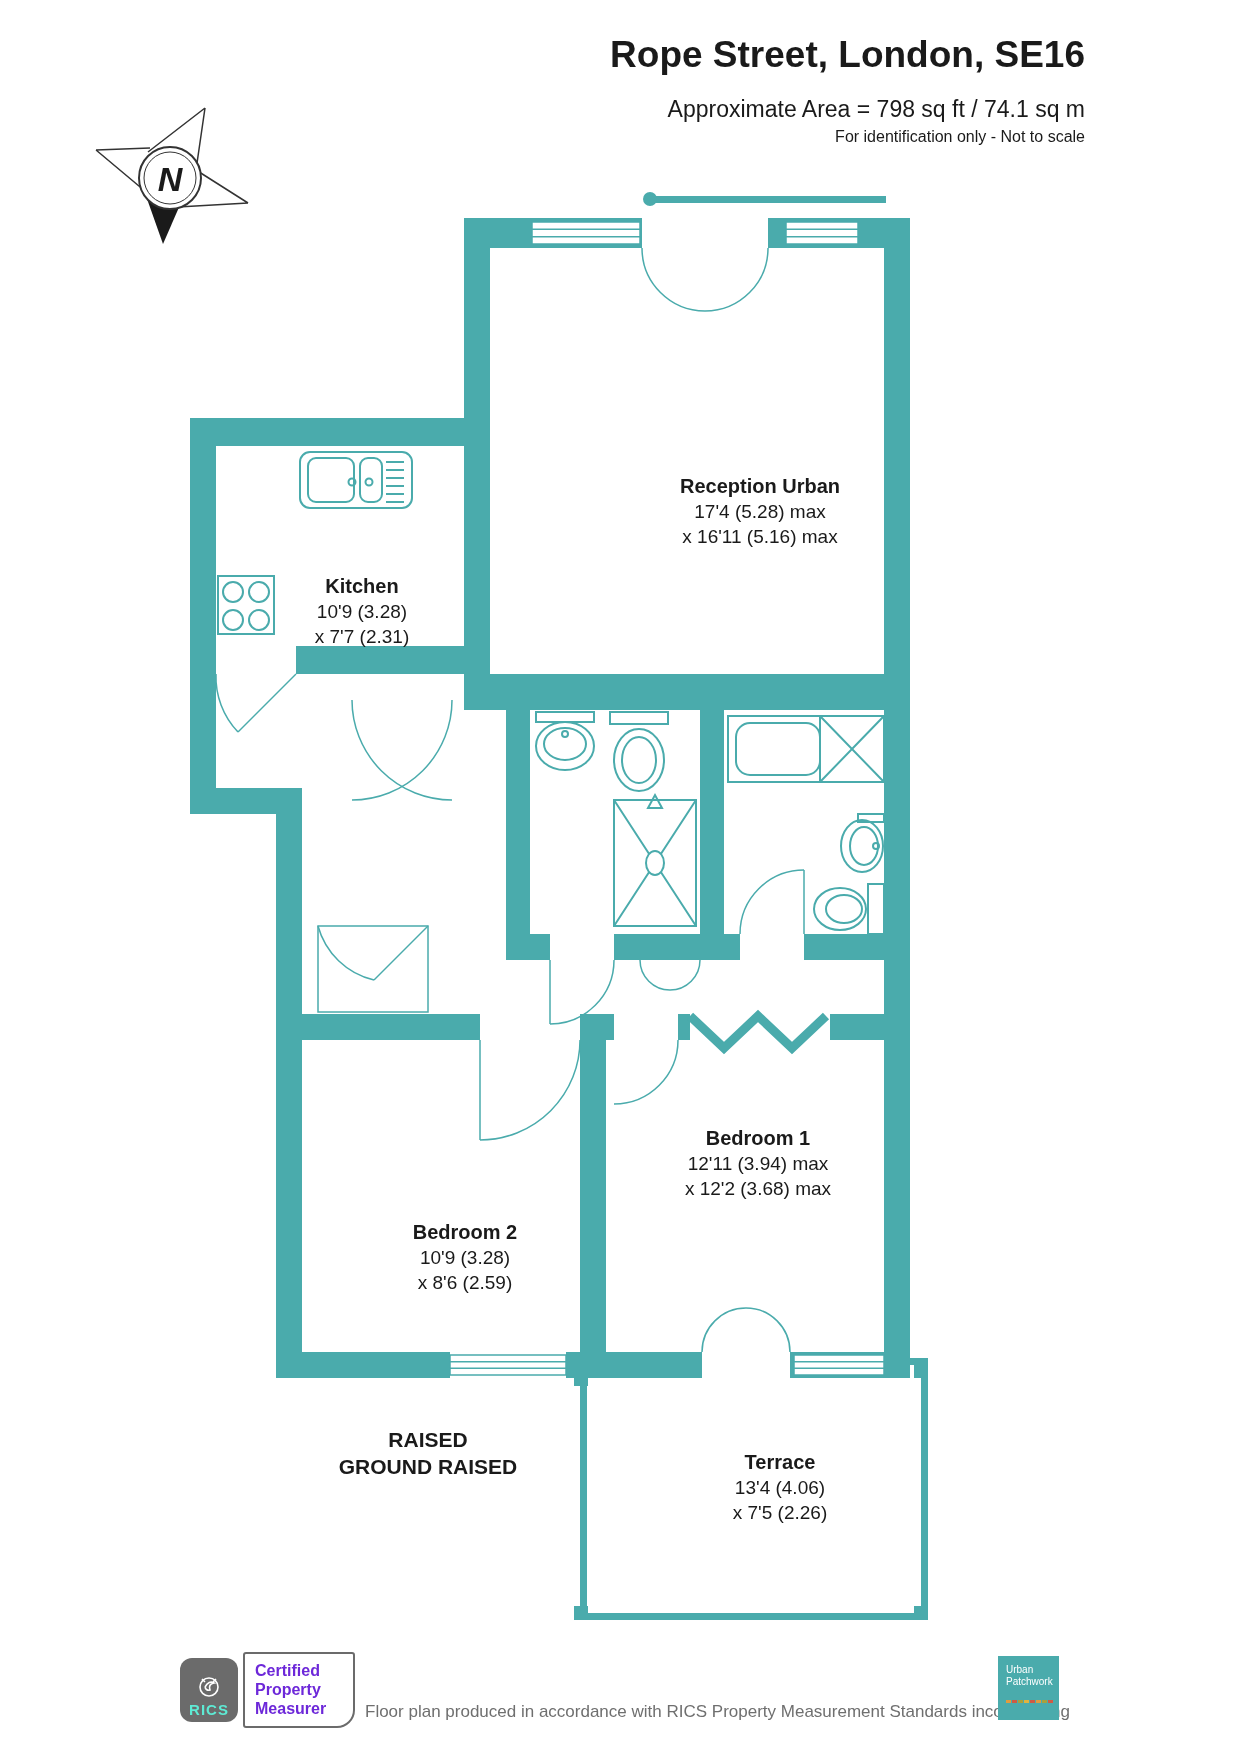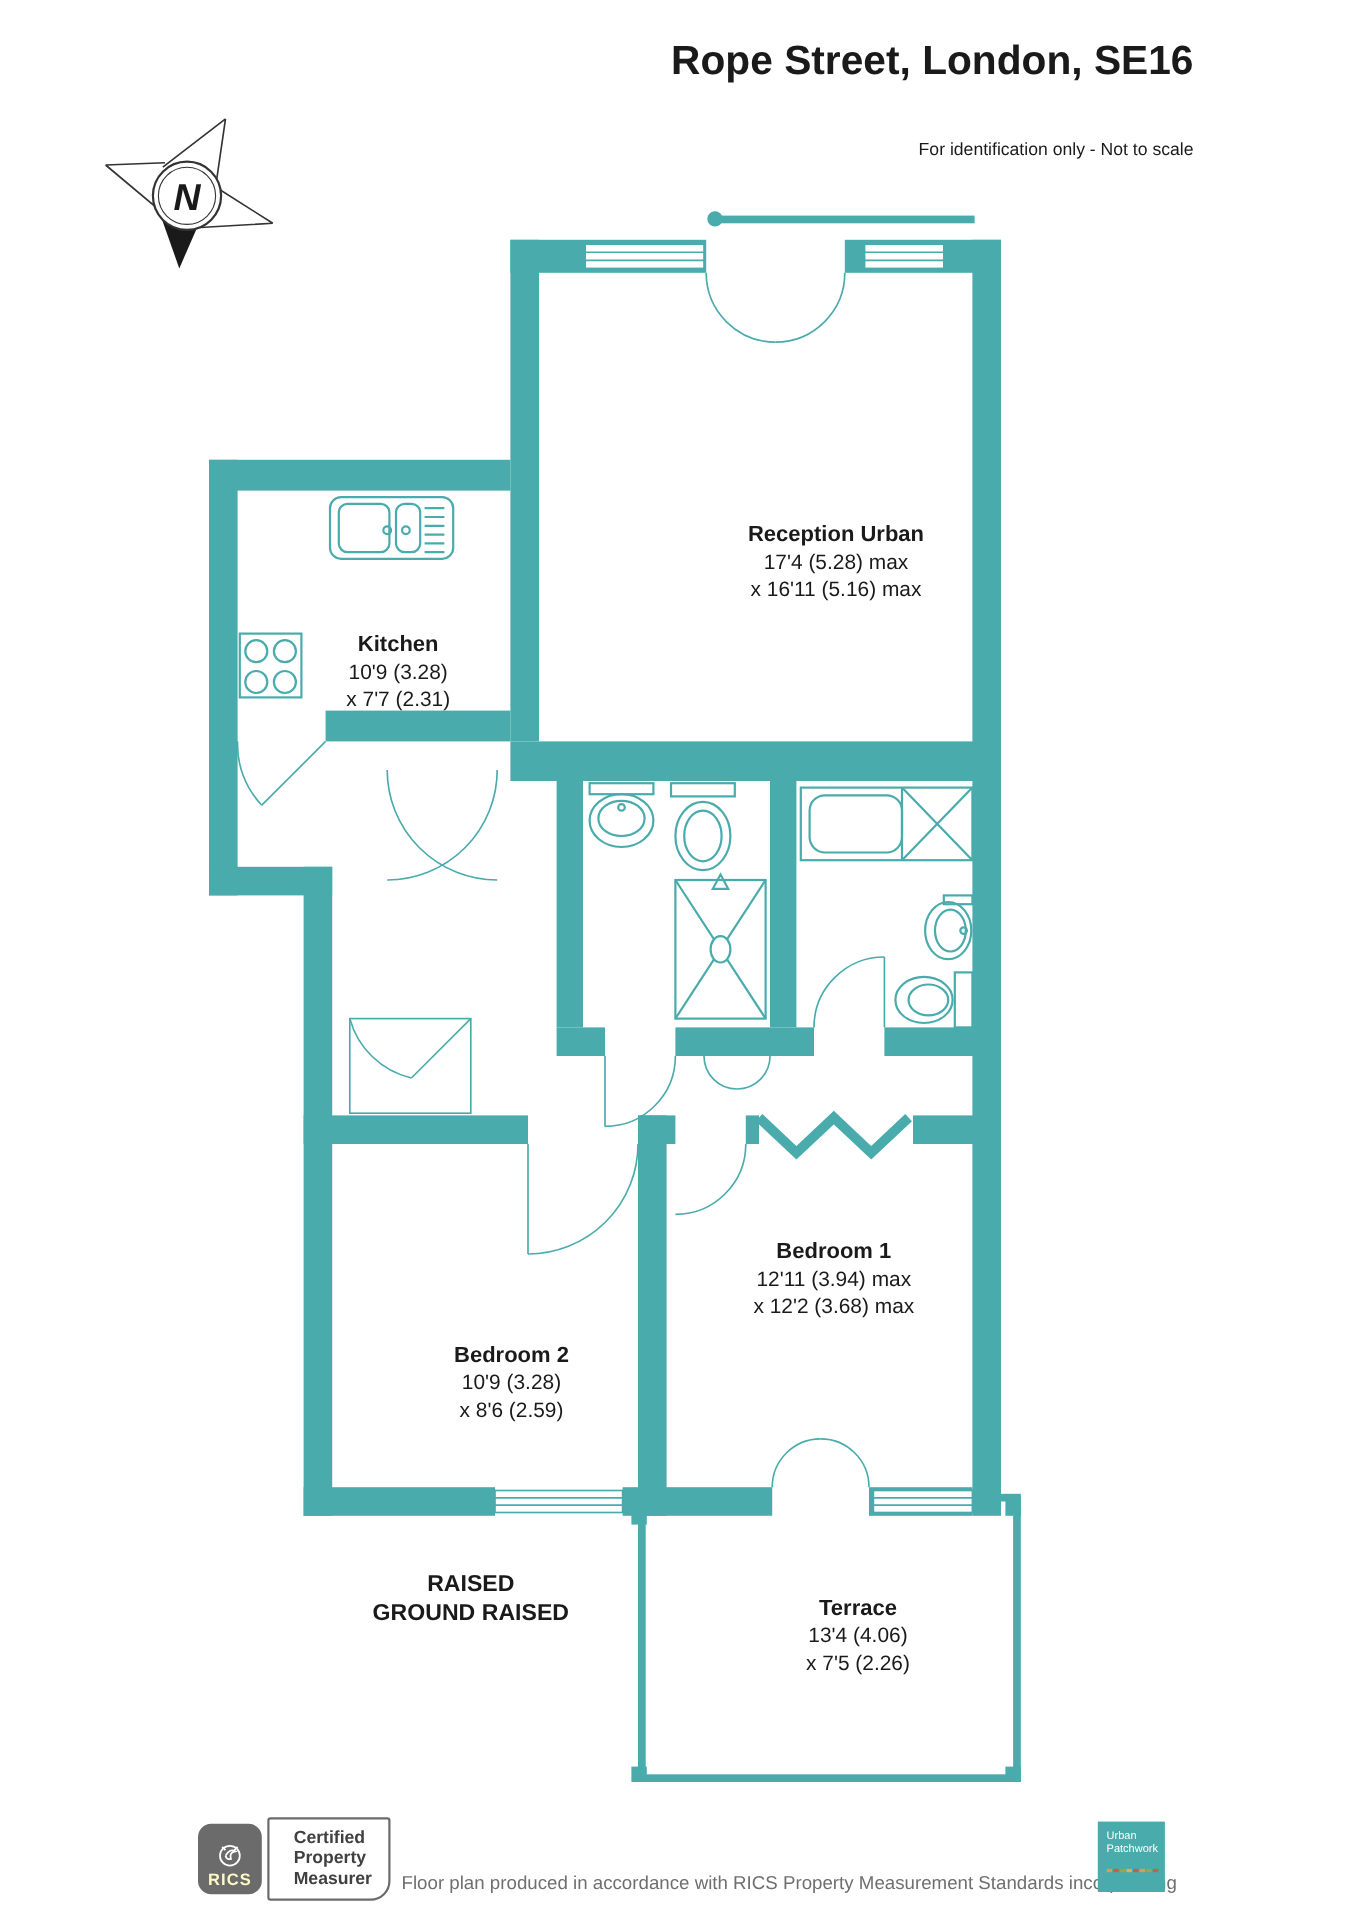--- a/index.html
+++ b/index.html
@@ -14,23 +14,23 @@
   .ident-line{right:156px;top:128px;font-size:16px;white-space:nowrap;}
   
   svg.plan{left:0;top:0;}
   
   .rlabel{transform:translateX(-50%);text-align:center;font-size:19px;line-height:25px;white-space:nowrap;}
   .rlabel .rname{font-size:20px;font-weight:bold;}
   .floor-label{transform:translateX(-50%);text-align:center;font-size:21px;font-weight:bold;line-height:27px;white-space:nowrap;margin-top:36px;}
   
   .rics-badge{left:180px;top:1658px;width:58px;height:64px;background:#6b6b6b;border-radius:12px;
     display:flex;flex-direction:column;align-items:center;justify-content:flex-end;padding-bottom:5px;box-sizing:border-box;}
-  .rics-badge .brand{color:#fef9c3;font-weight:bold;font-size:15px;letter-spacing:1px;line-height:14px;}
+  .rics-badge .brand{color:#5eead4;font-weight:bold;font-size:15px;letter-spacing:1px;line-height:14px;}
   .cert-box{left:243px;top:1652px;width:112px;height:76px;border:2px solid #6b6b6b;border-radius:3px 3px 18px 3px;
-    box-sizing:border-box;padding:7px 0 0 22px;color:#404040;font-weight:bold;font-size:16px;line-height:19px;}
+    box-sizing:border-box;padding:7px 0 0 10px;color:#6d28d9;font-weight:bold;font-size:16px;line-height:19px;}
   .foot-text{left:365px;top:1656px;color:#6f6f6f;font-size:17px;line-height:22.3px;white-space:pre-wrap;}
   .up-logo{left:998px;top:1656px;width:61px;height:64px;background:#4aabac;box-sizing:border-box;padding:8px 0 0 8px;}
   .up-logo .l{color:#fff;font-size:10px;line-height:12px;}
   [data-name="logo-dashes"]{display:block;margin-top:10px;line-height:0;}
   [data-name="logo-dashes"] span{display:inline-block;width:5px;height:3px;margin-right:1px;}
 </style>
 </head>
 <body>
 
 <div id="stage" data-name="floorplan-page">
@@ -182,20 +182,21 @@
       </g>
       <g data-name="bathroom-toilet-icon">
         <rect x="868" y="884" width="16" height="50"></rect>
         <ellipse cx="840" cy="909" rx="26" ry="21"></ellipse>
           <ellipse cx="844" cy="909" rx="18" ry="14"></ellipse>
       </g>
     </g>
   </svg>
 
   <div class="abs title" data-name="page-title">Rope Street, London, SE16</div>
+  <div class="abs area-line" data-name="area-line">Approximate Area = 798 sq ft / 74.1 sq m</div>
   <div class="abs ident-line" data-name="scale-disclaimer">For identification only - Not to scale</div>
 
   <div class="abs rlabel" style="left:760px;top:474px;" data-name="label-reception-room">
     <div class="rname" data-name="room-name">Reception Urban</div>
     <div data-name="room-dim1">17'4 (5.28) max</div>
     <div data-name="room-dim2">x 16'11 (5.16) max</div>
   </div>
 
   <div class="abs rlabel" style="left:362px;top:574px;" data-name="label-kitchen">
     <div class="rname" data-name="room-name">Kitchen</div>

